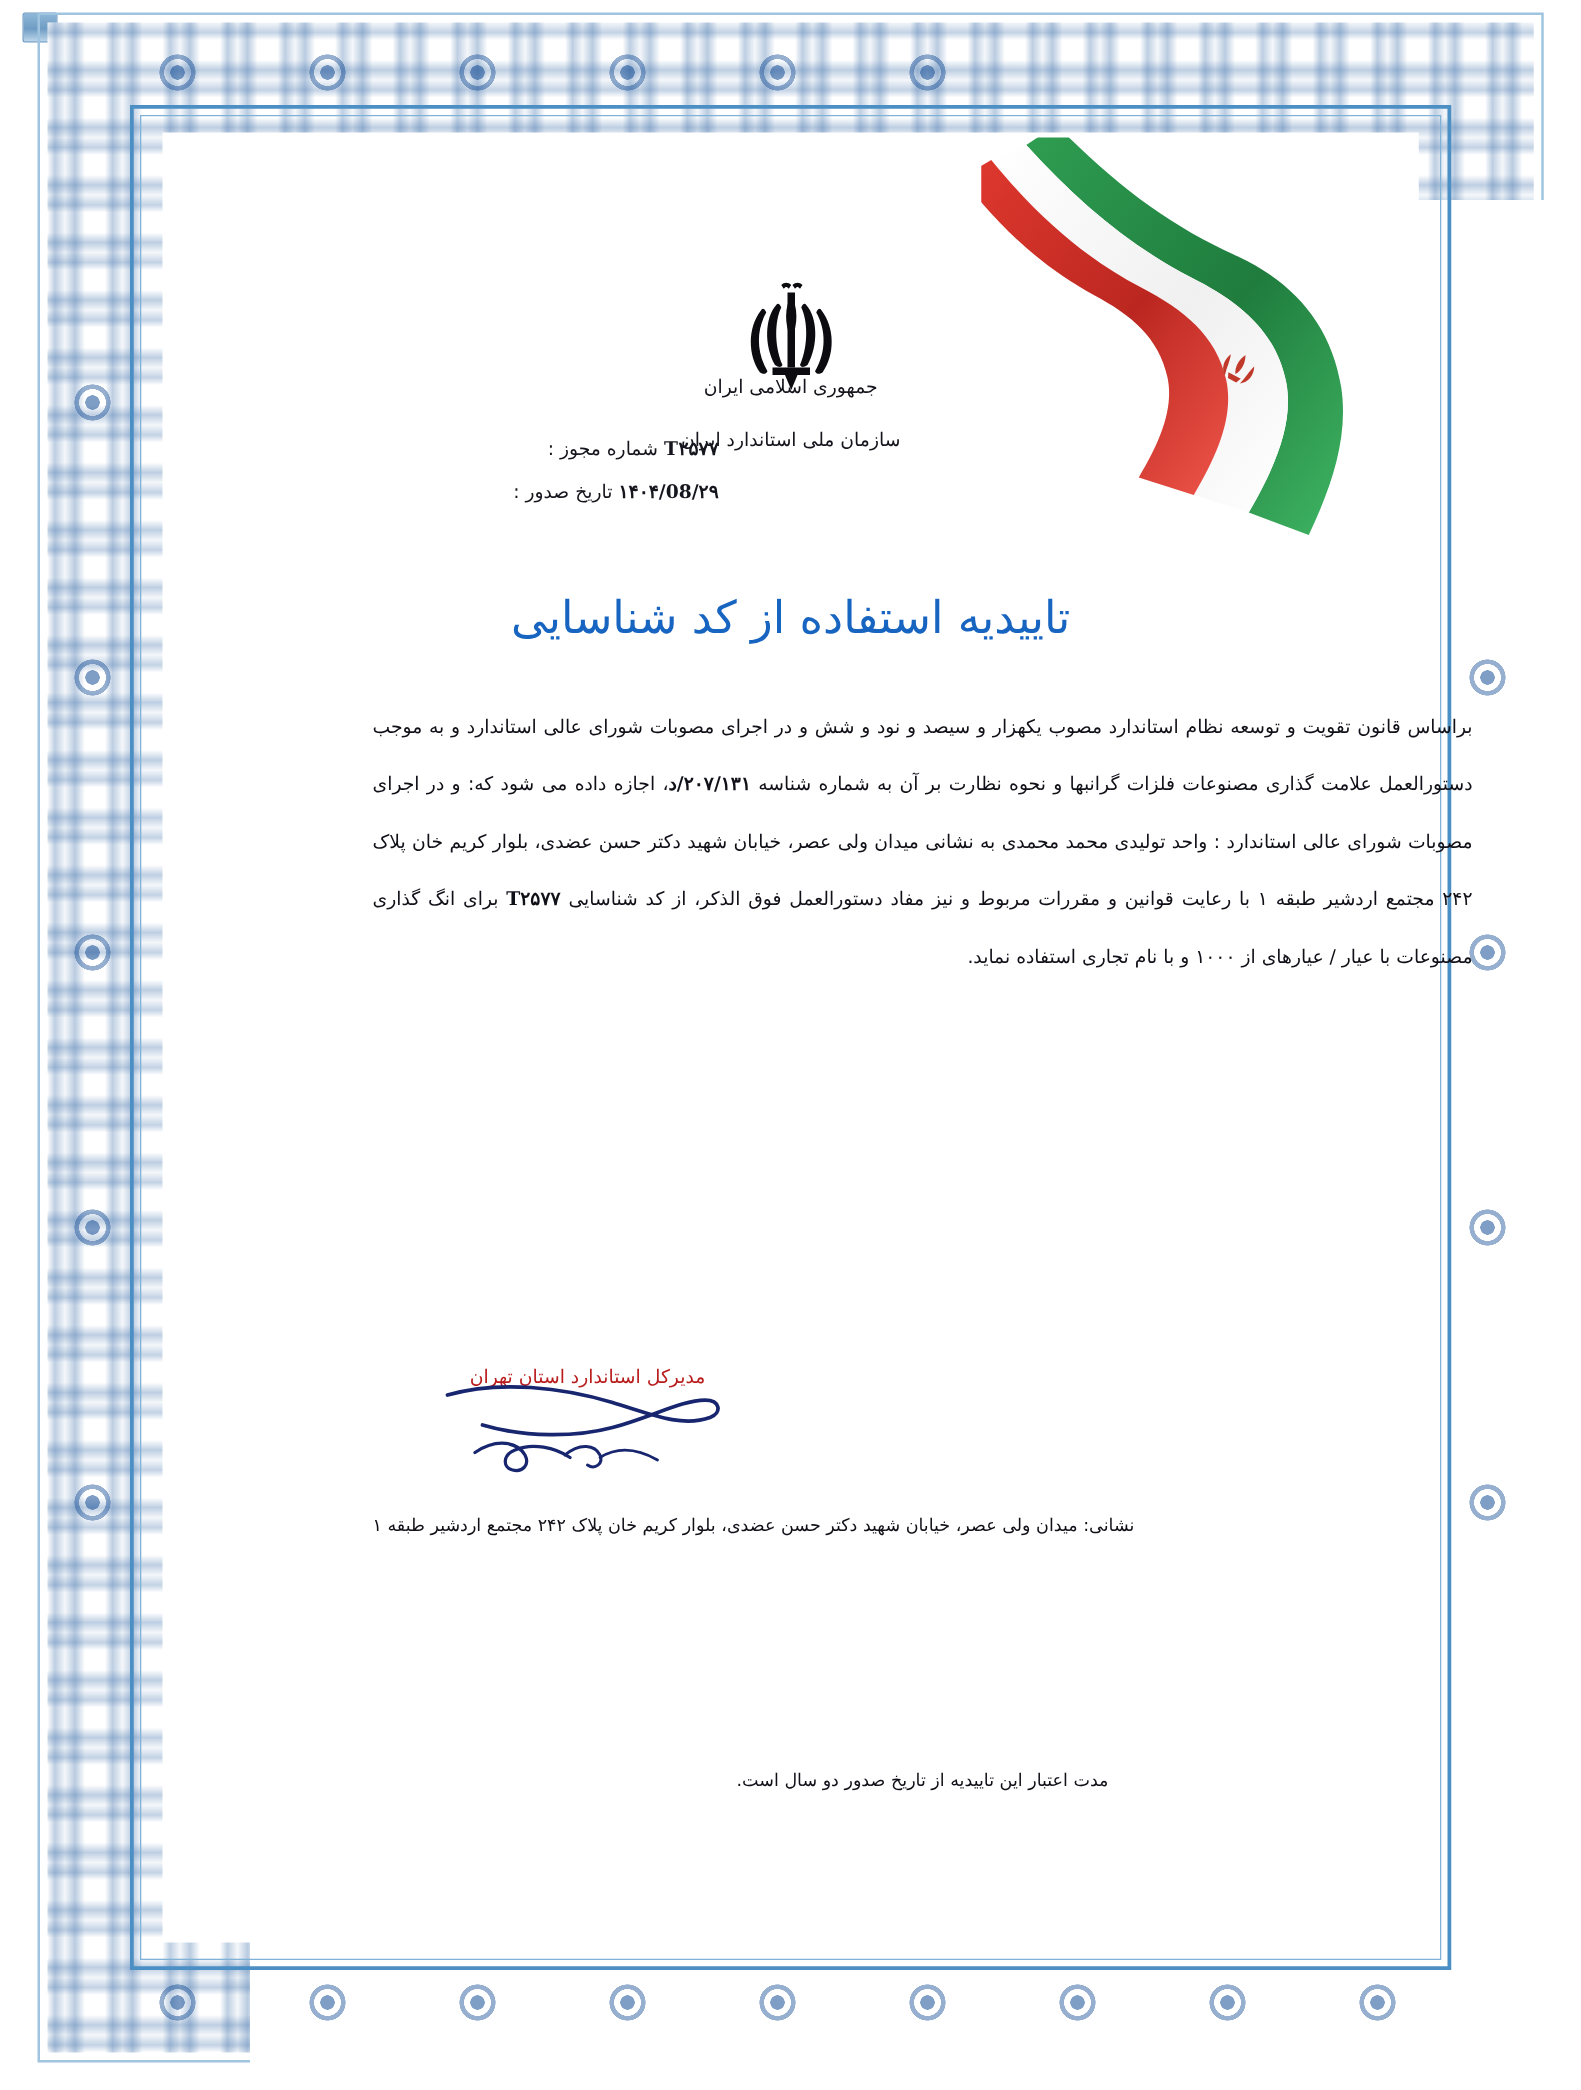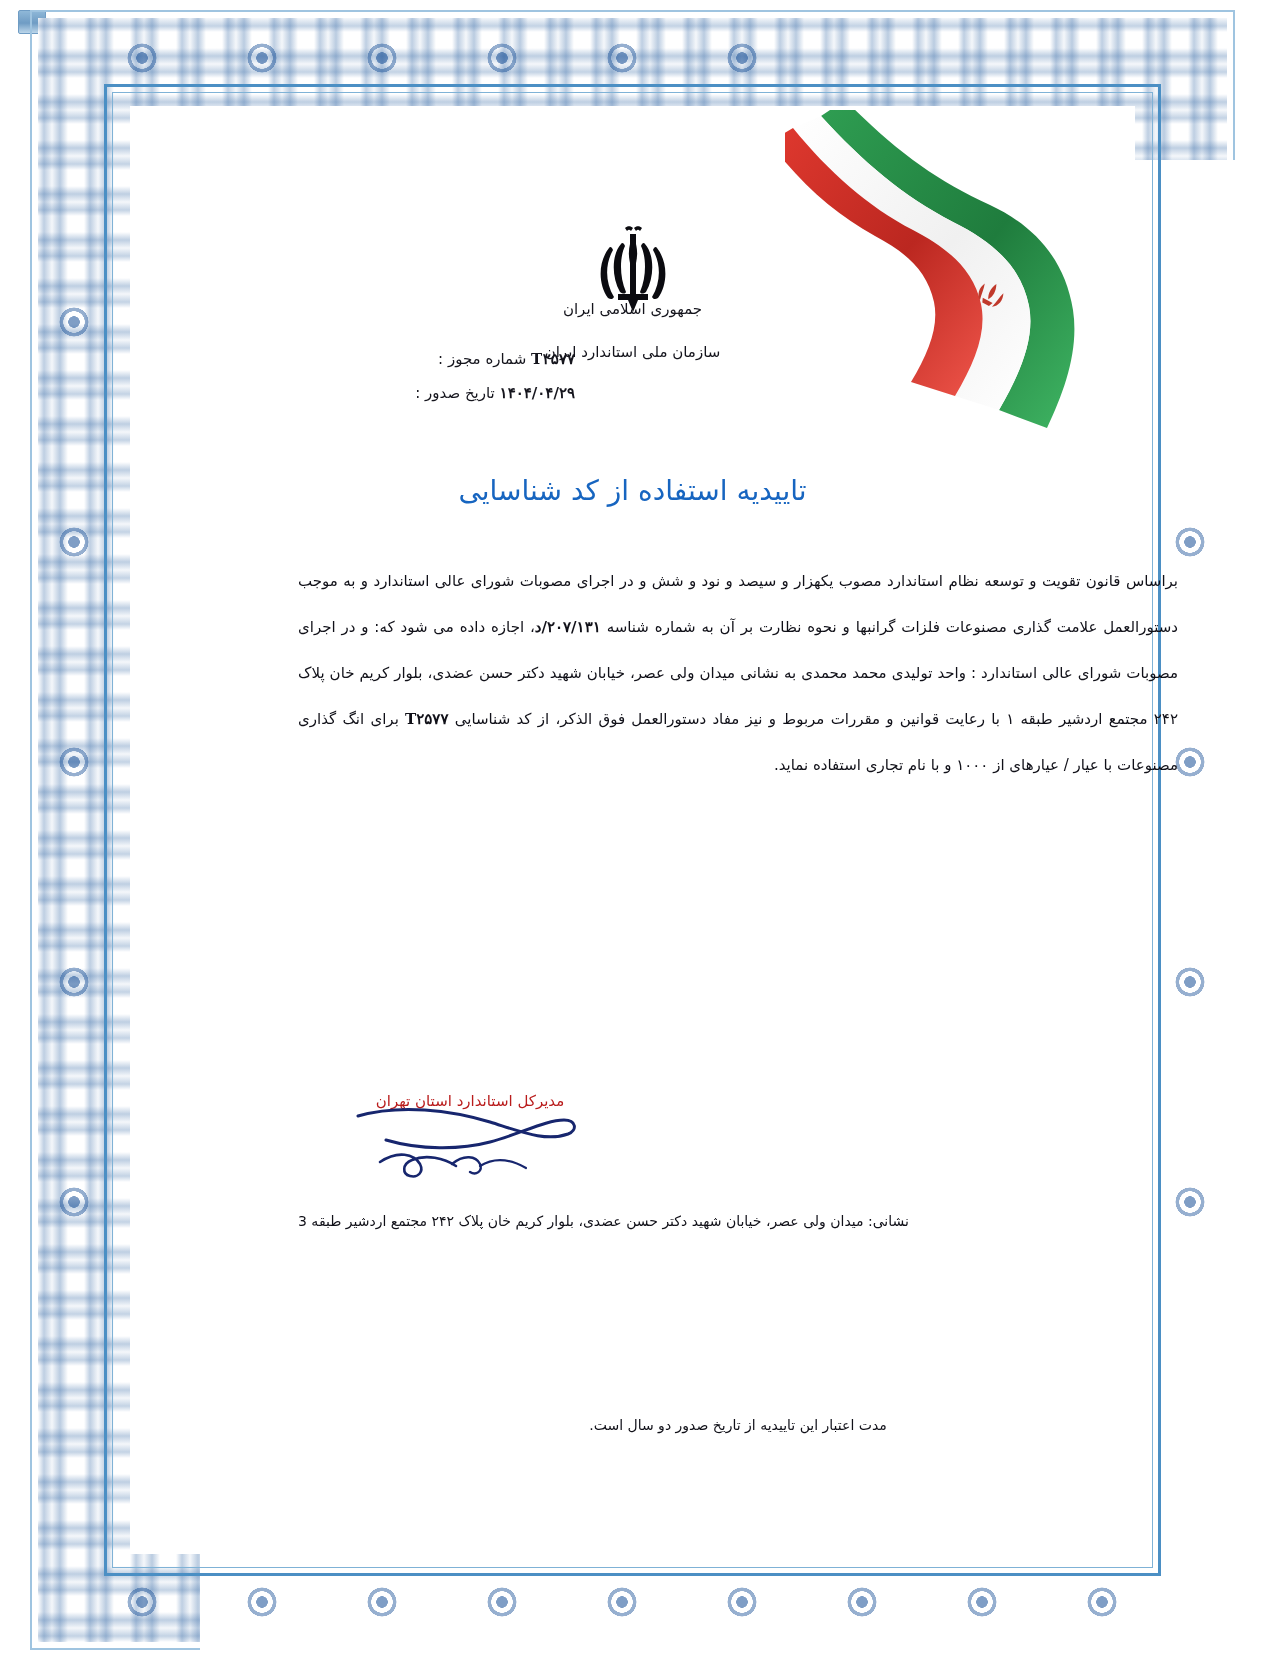--- a/index.html
+++ b/index.html
@@ -175,21 +175,21 @@
   }
 
   
   .doc-title {
     position: absolute;
     left: 0;
     right: 0;
     top: 368px;
     text-align: center;
     color: #1765c0;
-    font-size: 28px;
+    font-size: 36px;
     letter-spacing: 1px;
   }
 
   
   .body-text {
     position: absolute;
     left: 168px;
     top: 452px;
     width: 880px;
     color: #101018;
@@ -386,21 +386,21 @@
       <div class="org-line">جمهوری اسلامی ایران</div>
       <div class="org-line">سازمان ملی استاندارد ایران</div>
     </div>
 
     <div class="meta-block">
       <div class="meta-row">
         <span class="meta-value">T۲۵۷۷</span>
         <span class="meta-label">شماره مجوز :</span>
       </div>
       <div class="meta-row">
-        <span class="meta-value">۱۴۰۴/۰۴/۲۹</span>
+        <span class="meta-value">۱۴۰۴/08/۲۹</span>
         <span class="meta-label">تاریخ صدور :</span>
       </div>
     </div>
 
     <div class="doc-title">تاییدیه استفاده از کد شناسایی</div>
 
     <div class="body-text">
       <span>براساس قانون تقویت و توسعه نظام استاندارد مصوب یکهزار و سیصد و نود و شش و در اجرای مصوبات شورای عالی استاندارد و به موجب دستورالعمل علامت گذاری مصنوعات فلزات گرانبها و نحوه</span>
       <span>نظارت بر آن به شماره شناسه </span><span class="hl">۲۰۷/۱۳۱/د</span><span>، اجازه داده می شود که: و در اجرای مصوبات شورای عالی استاندارد : واحد تولیدی محمد محمدی به نشانی میدان ولی عصر، خیابان شهید دکتر حسن عضدی، بلوار کریم</span>
       <span>خان پلاک ۲۴۲ مجتمع اردشیر طبقه ۱ با رعایت قوانین و مقررات مربوط و نیز مفاد دستورالعمل فوق الذکر، از کد شناسایی </span><span class="hl">T۲۵۷۷</span><span> برای انگ گذاری مصنوعات با عیار / عیارهای از ۱۰۰۰ و با نام تجاری</span>
@@ -416,21 +416,21 @@
                  C238,24 236,14 224,14 C206,14 180,28 150,36
                  C120,44 80,44 46,34" stroke-width="3"></path>
         <path d="M40,56 C58,44 74,48 80,58 C84,66 78,72 70,70
                  C62,68 62,58 72,54 C86,48 104,52 116,60" stroke-width="2.6"></path>
         <path d="M112,58 C124,48 136,50 140,58 C143,65 136,70 130,66" stroke-width="2.4"></path>
         <path d="M140,60 C156,50 172,54 186,62" stroke-width="2.2"></path>
       </g>
     </svg>
 
     <div class="addr-block">
-      <div class="addr-line">نشانی: میدان ولی عصر، خیابان شهید دکتر حسن عضدی، بلوار کریم خان پلاک ۲۴۲ مجتمع اردشیر طبقه 3</div>
+      <div class="addr-line">نشانی: میدان ولی عصر، خیابان شهید دکتر حسن عضدی، بلوار کریم خان پلاک ۲۴۲ مجتمع اردشیر طبقه ۱</div>
     </div>
 
     <div class="notes-block">
       <div class="note-line">مدت اعتبار این تاییدیه از تاریخ صدور دو سال است.</div>
     </div>
 
   </div>
 </div>
 
 </body></html>

